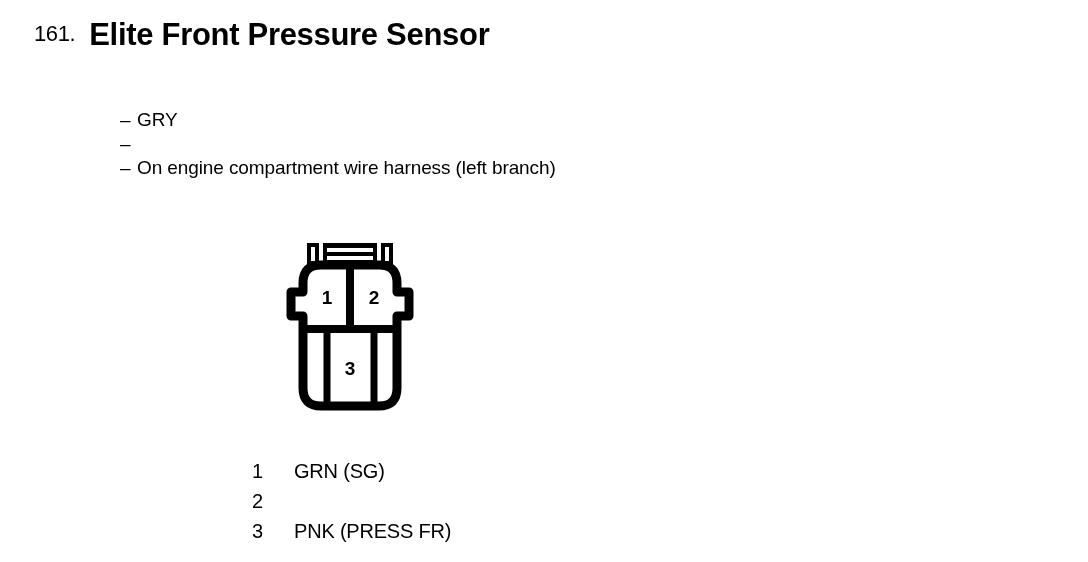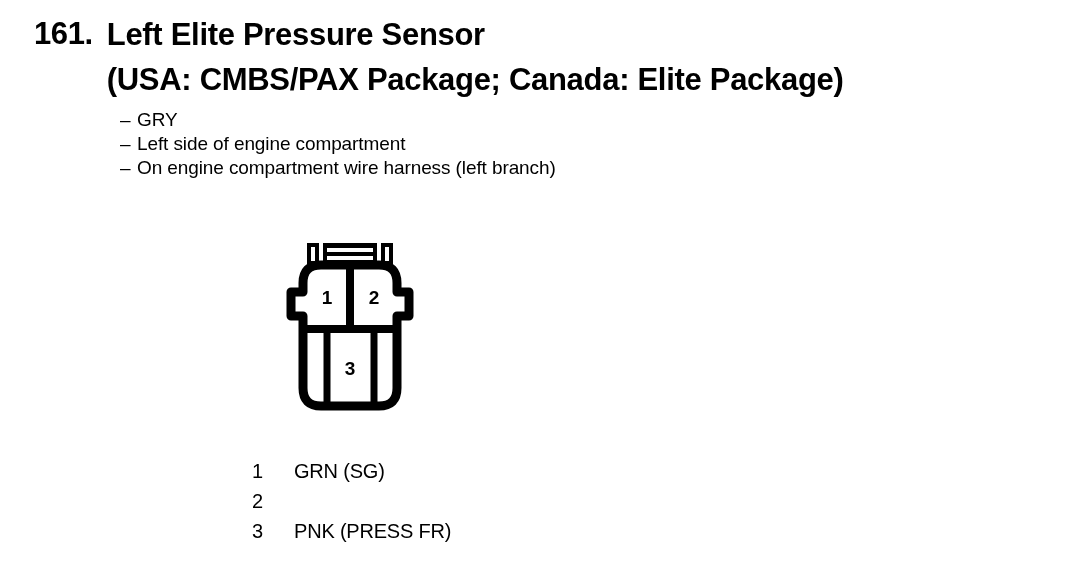--- a/index.html
+++ b/index.html
@@ -18,22 +18,22 @@
 
   
   .heading {
     position: absolute;
     left: 34px;
     top: 12px;
     display: flex;
     align-items: flex-start;
   }
   .heading-number {
-    font-size: 31px;
-    font-weight: bold;
+    font-size: 22px;
+    font-weight: normal;
     line-height: 44px;
     letter-spacing: -0.4px;
     white-space: nowrap;
   }
   .heading-titles {
     margin-left: 14px;
   }
   .heading-line {
     font-size: 31px;
     font-weight: bold;
@@ -103,33 +103,31 @@
     letter-spacing: -0.2px;
     margin-left: 20px;
   }
 </style>
 </head>
 <body>
 
 <div class="heading">
   <div class="heading-number">161.</div>
   <div class="heading-titles">
-    <div class="heading-line">Left Elite Pressure Sensor</div>
-    <div class="heading-line">(USA: CMBS/PAX Package; Canada: Elite Package)</div>
+    <div class="heading-line">Elite Front Pressure Sensor</div>
   </div>
 </div>
 
 <div class="notes">
   <div class="note-row">
     <span class="note-dash">–</span>
     <span class="note-text">GRY</span>
   </div>
   <div class="note-row">
     <span class="note-dash">–</span>
-    <span class="note-text">Left side of engine compartment</span>
   </div>
   <div class="note-row">
     <span class="note-dash">–</span>
     <span class="note-text">On engine compartment wire harness (left branch)</span>
   </div>
 </div>
 
 <div class="connector-figure">
   <svg width="200" height="176" viewBox="0 0 200 176" xmlns="http://www.w3.org/2000/svg">
 

